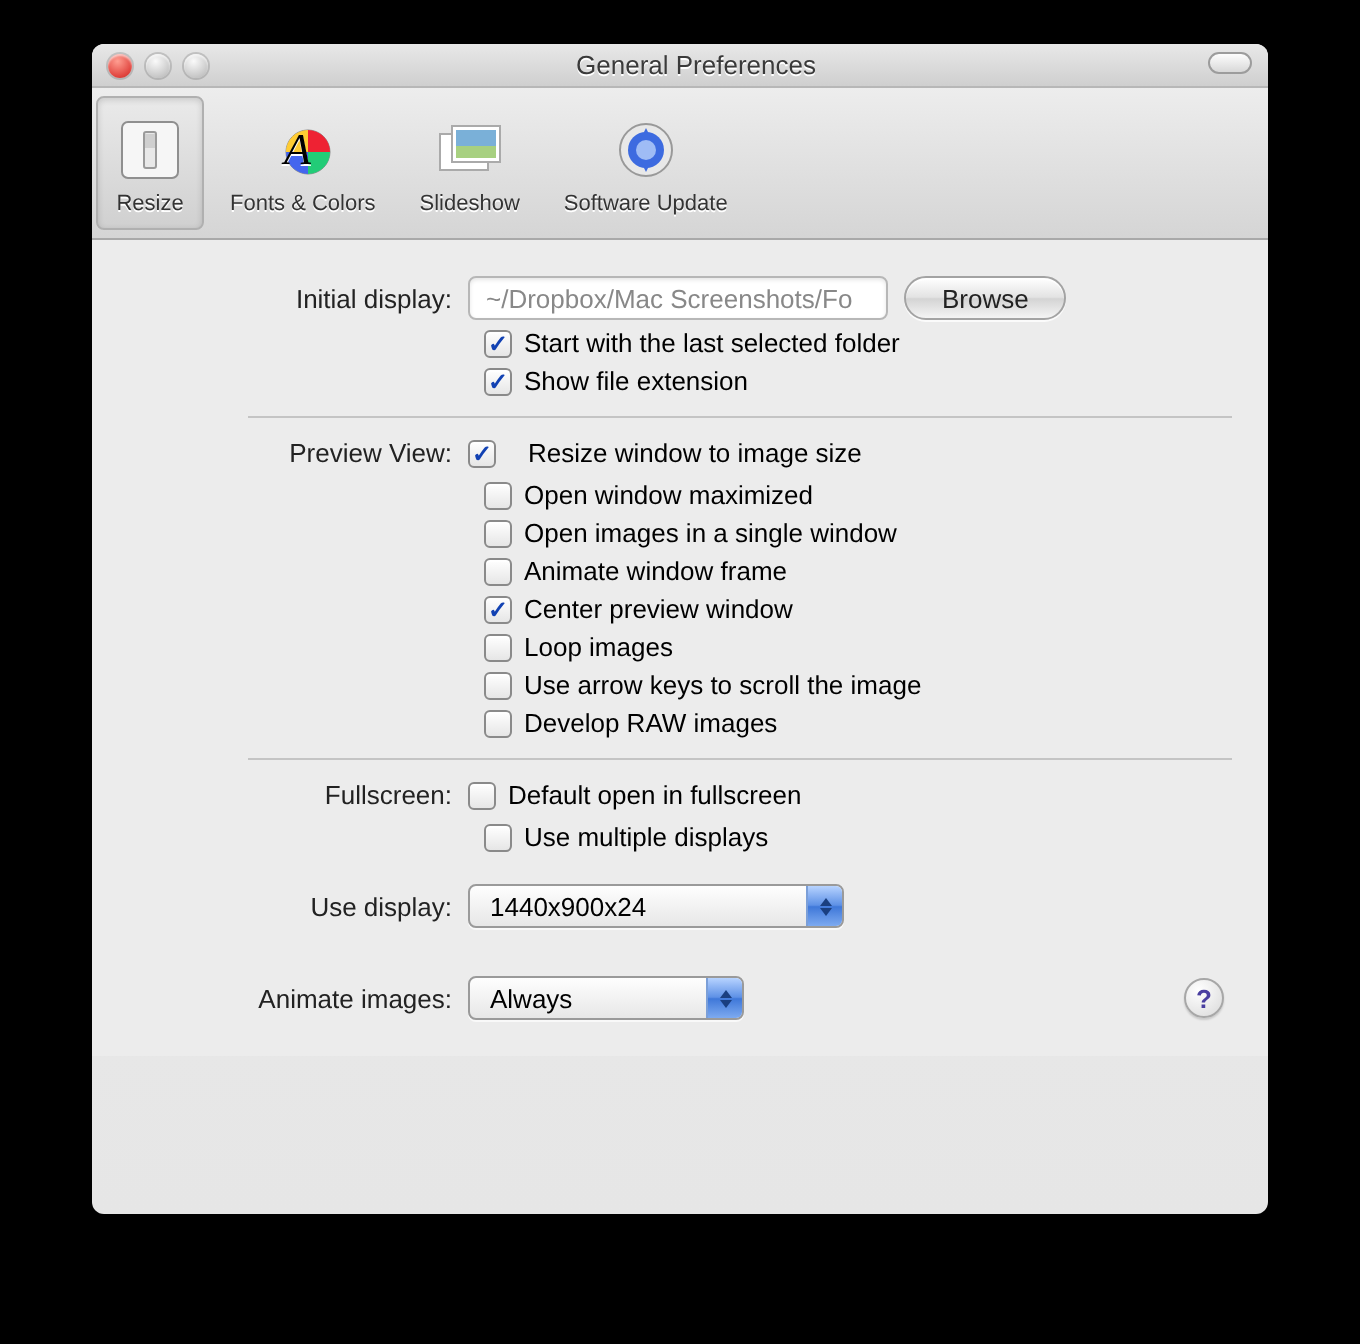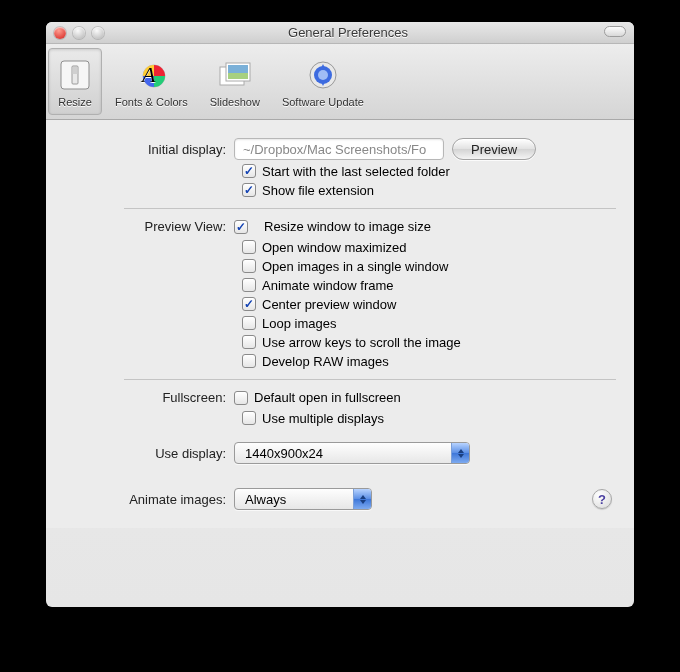--- a/index.html
+++ b/index.html
@@ -104,21 +104,21 @@
     border: 1px solid #a3a3a3;
     border-radius: 11px;
     background: linear-gradient(#ffffff, #e3e3e3 48%, #d4d4d4 52%, #f4f4f4);
     font-size: 13px;
     padding: 0 18px;
     color: #222;
     box-shadow: 0 1px 0 rgba(255,255,255,0.8), inset 0 1px 0 rgba(255,255,255,0.8);
     cursor: default;
   }
   .check-row {
-    display: flex; align-items: flex-start;
+    display: flex; align-items: center;
     margin: 4px 0 4px 178px;
     gap: 6px;
     font-size: 13px;
   }
   .cb {
     width: 14px; height: 14px;
     border: 1px solid #8a8a8a;
     border-radius: 3px;
     background: linear-gradient(#fff,#e6e6e6);
     display: inline-flex; align-items:center; justify-content:center;
@@ -243,21 +243,21 @@
       <span>Software Update</span>
     </div>
   </div>
 
   <div class="content">
 
     <div class="row">
       <div class="lbl">Initial display:</div>
       <div class="field">
         <input type="text" style="width: 210px;" value="~/Dropbox/Mac Screenshots/Fo">
-        <button class="aqua-btn">Preview</button>
+        <button class="aqua-btn">Browse</button>
       </div>
     </div>
     <div class="check-row">
       <span class="cb checked"></span>
       <span>Start with the last selected folder</span>
     </div>
     <div class="check-row">
       <span class="cb checked"></span>
       <span>Show file extension</span>
     </div>
@@ -316,21 +316,21 @@
     <div class="check-row">
       <span class="cb"></span>
       <span>Use multiple displays</span>
     </div>
 
     <div style="height:8px"></div>
 
     <div class="row">
       <div class="lbl">Use display:</div>
       <div class="field">
-        <div class="popup" style="width:236px">
+        <div class="popup" style="width:188px">
           <span class="ptxt">1440x900x24</span>
           <span style="flex:1"></span>
           <span class="arrows"></span>
         </div>
       </div>
     </div>
 
     <div class="bottom-row">
       <div class="lbl">Animate images:</div>
       <div class="popup" style="width:138px">

